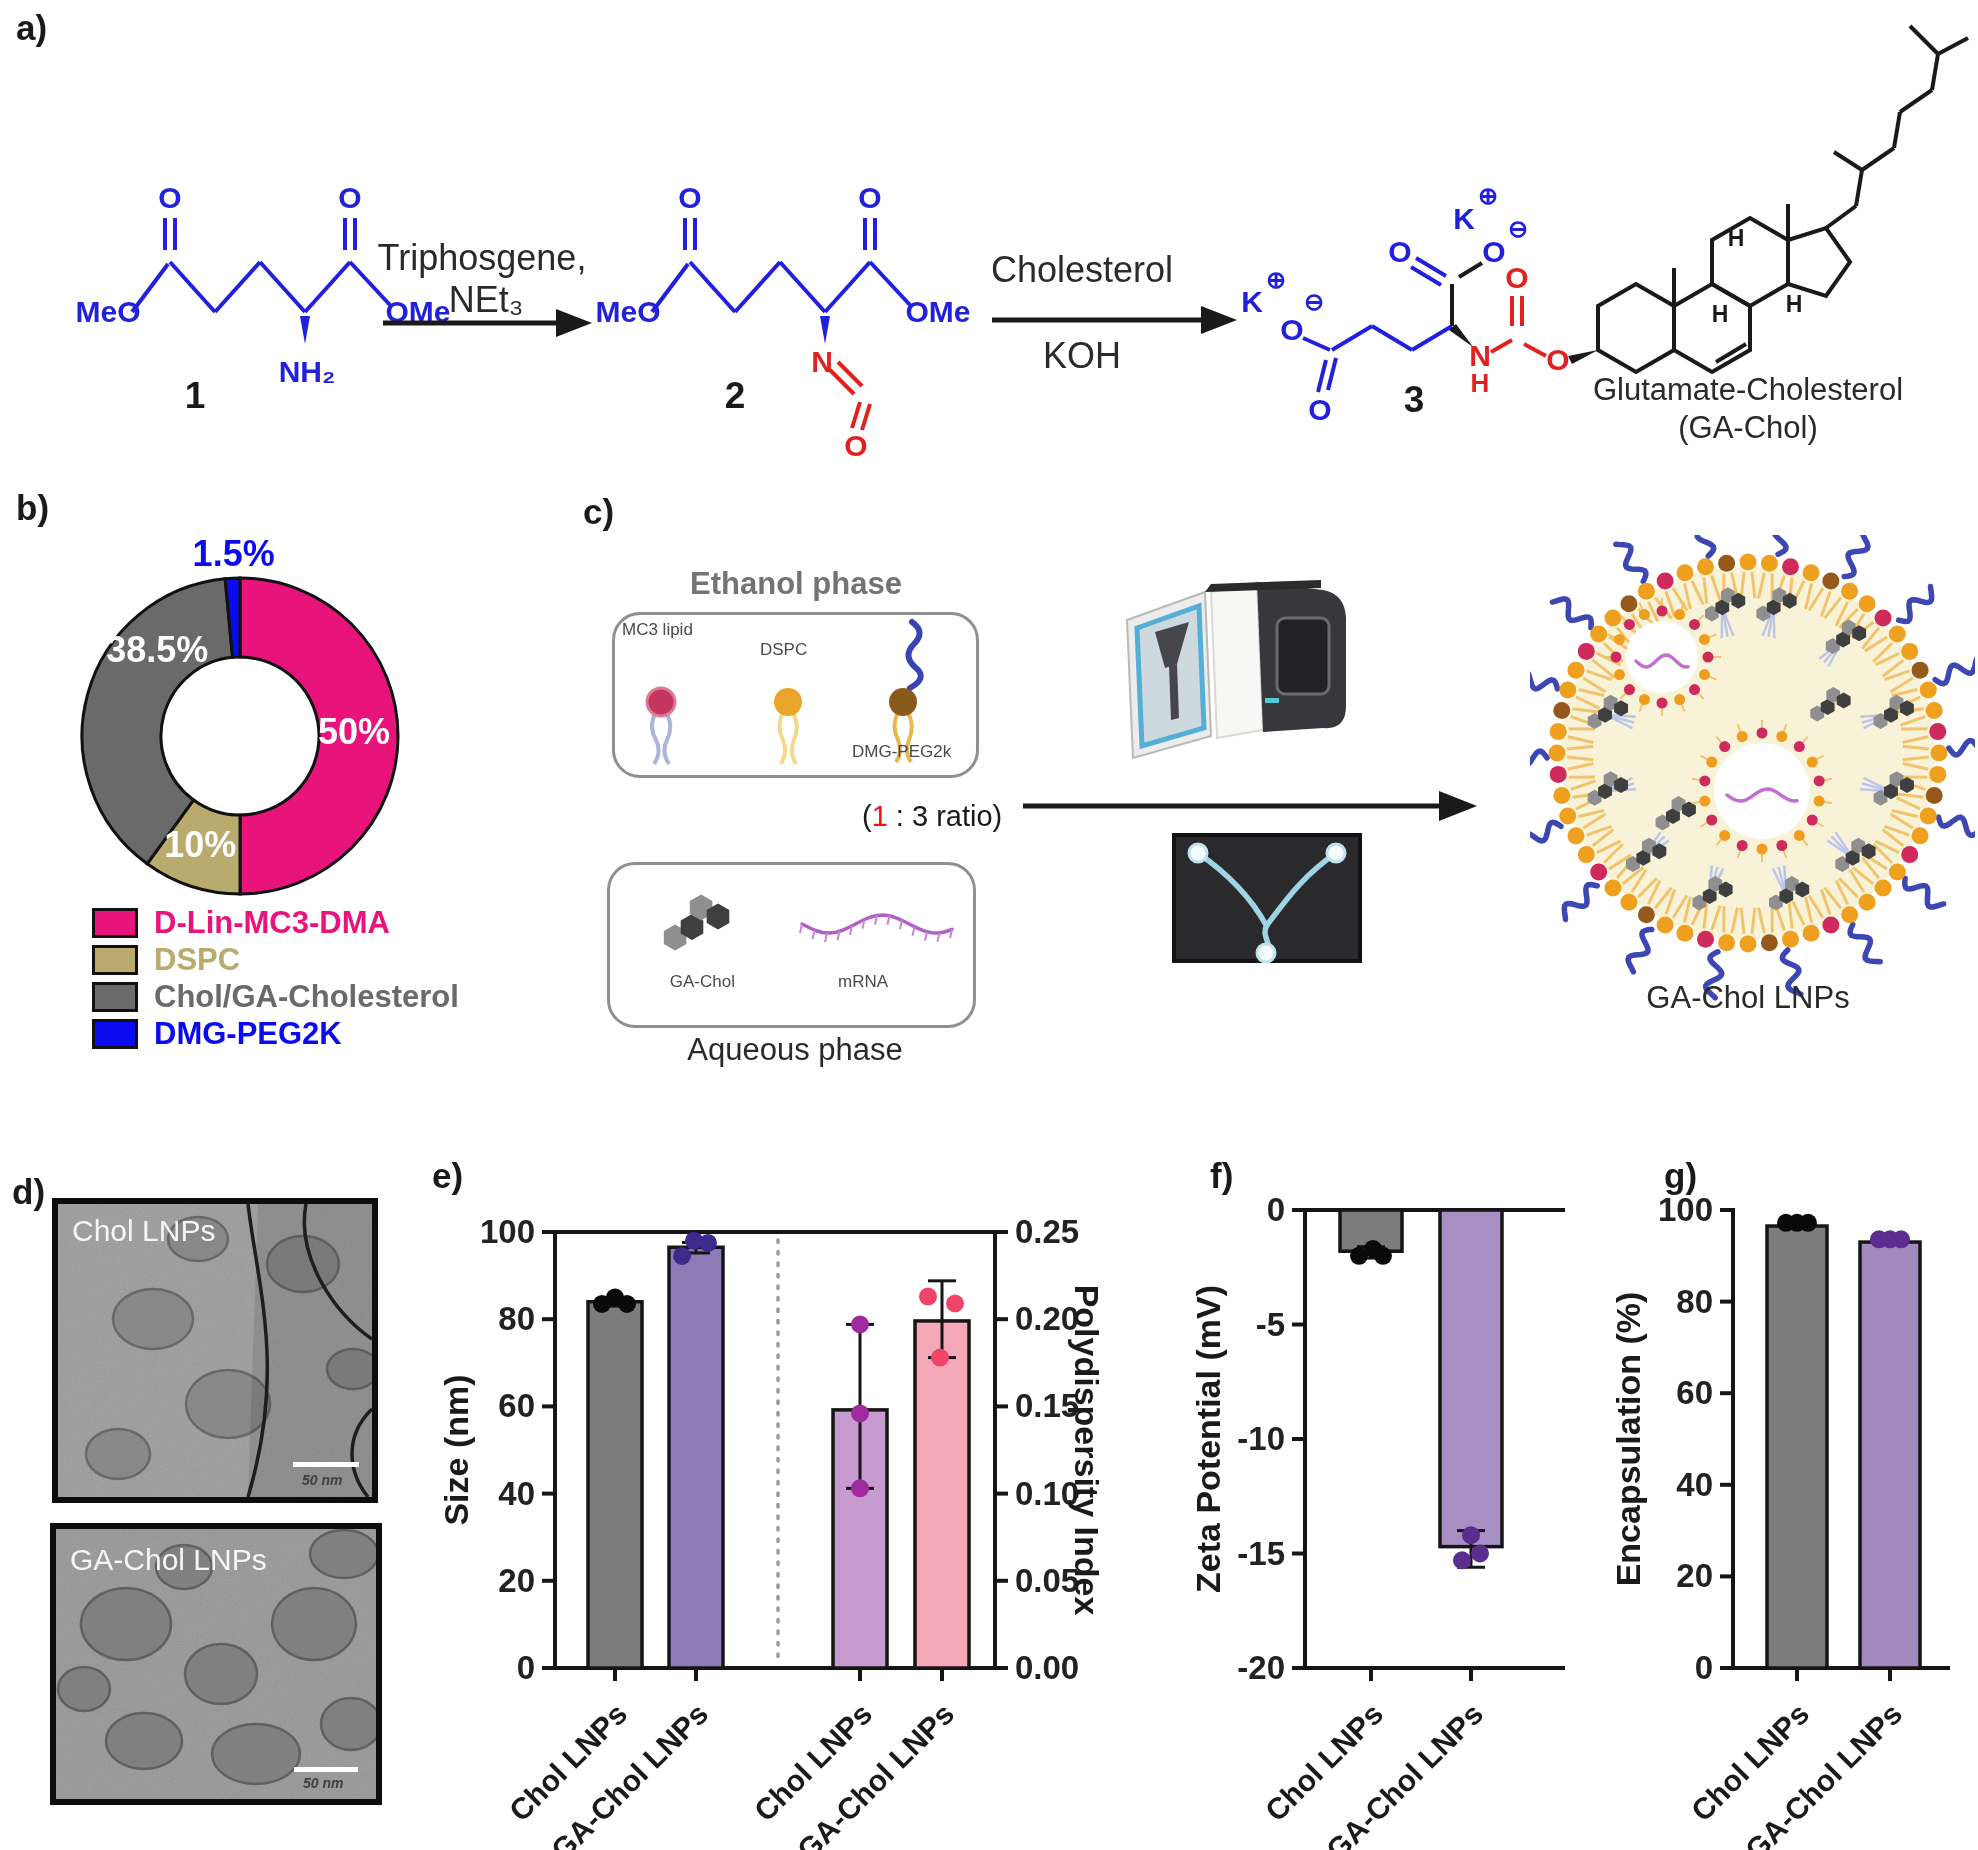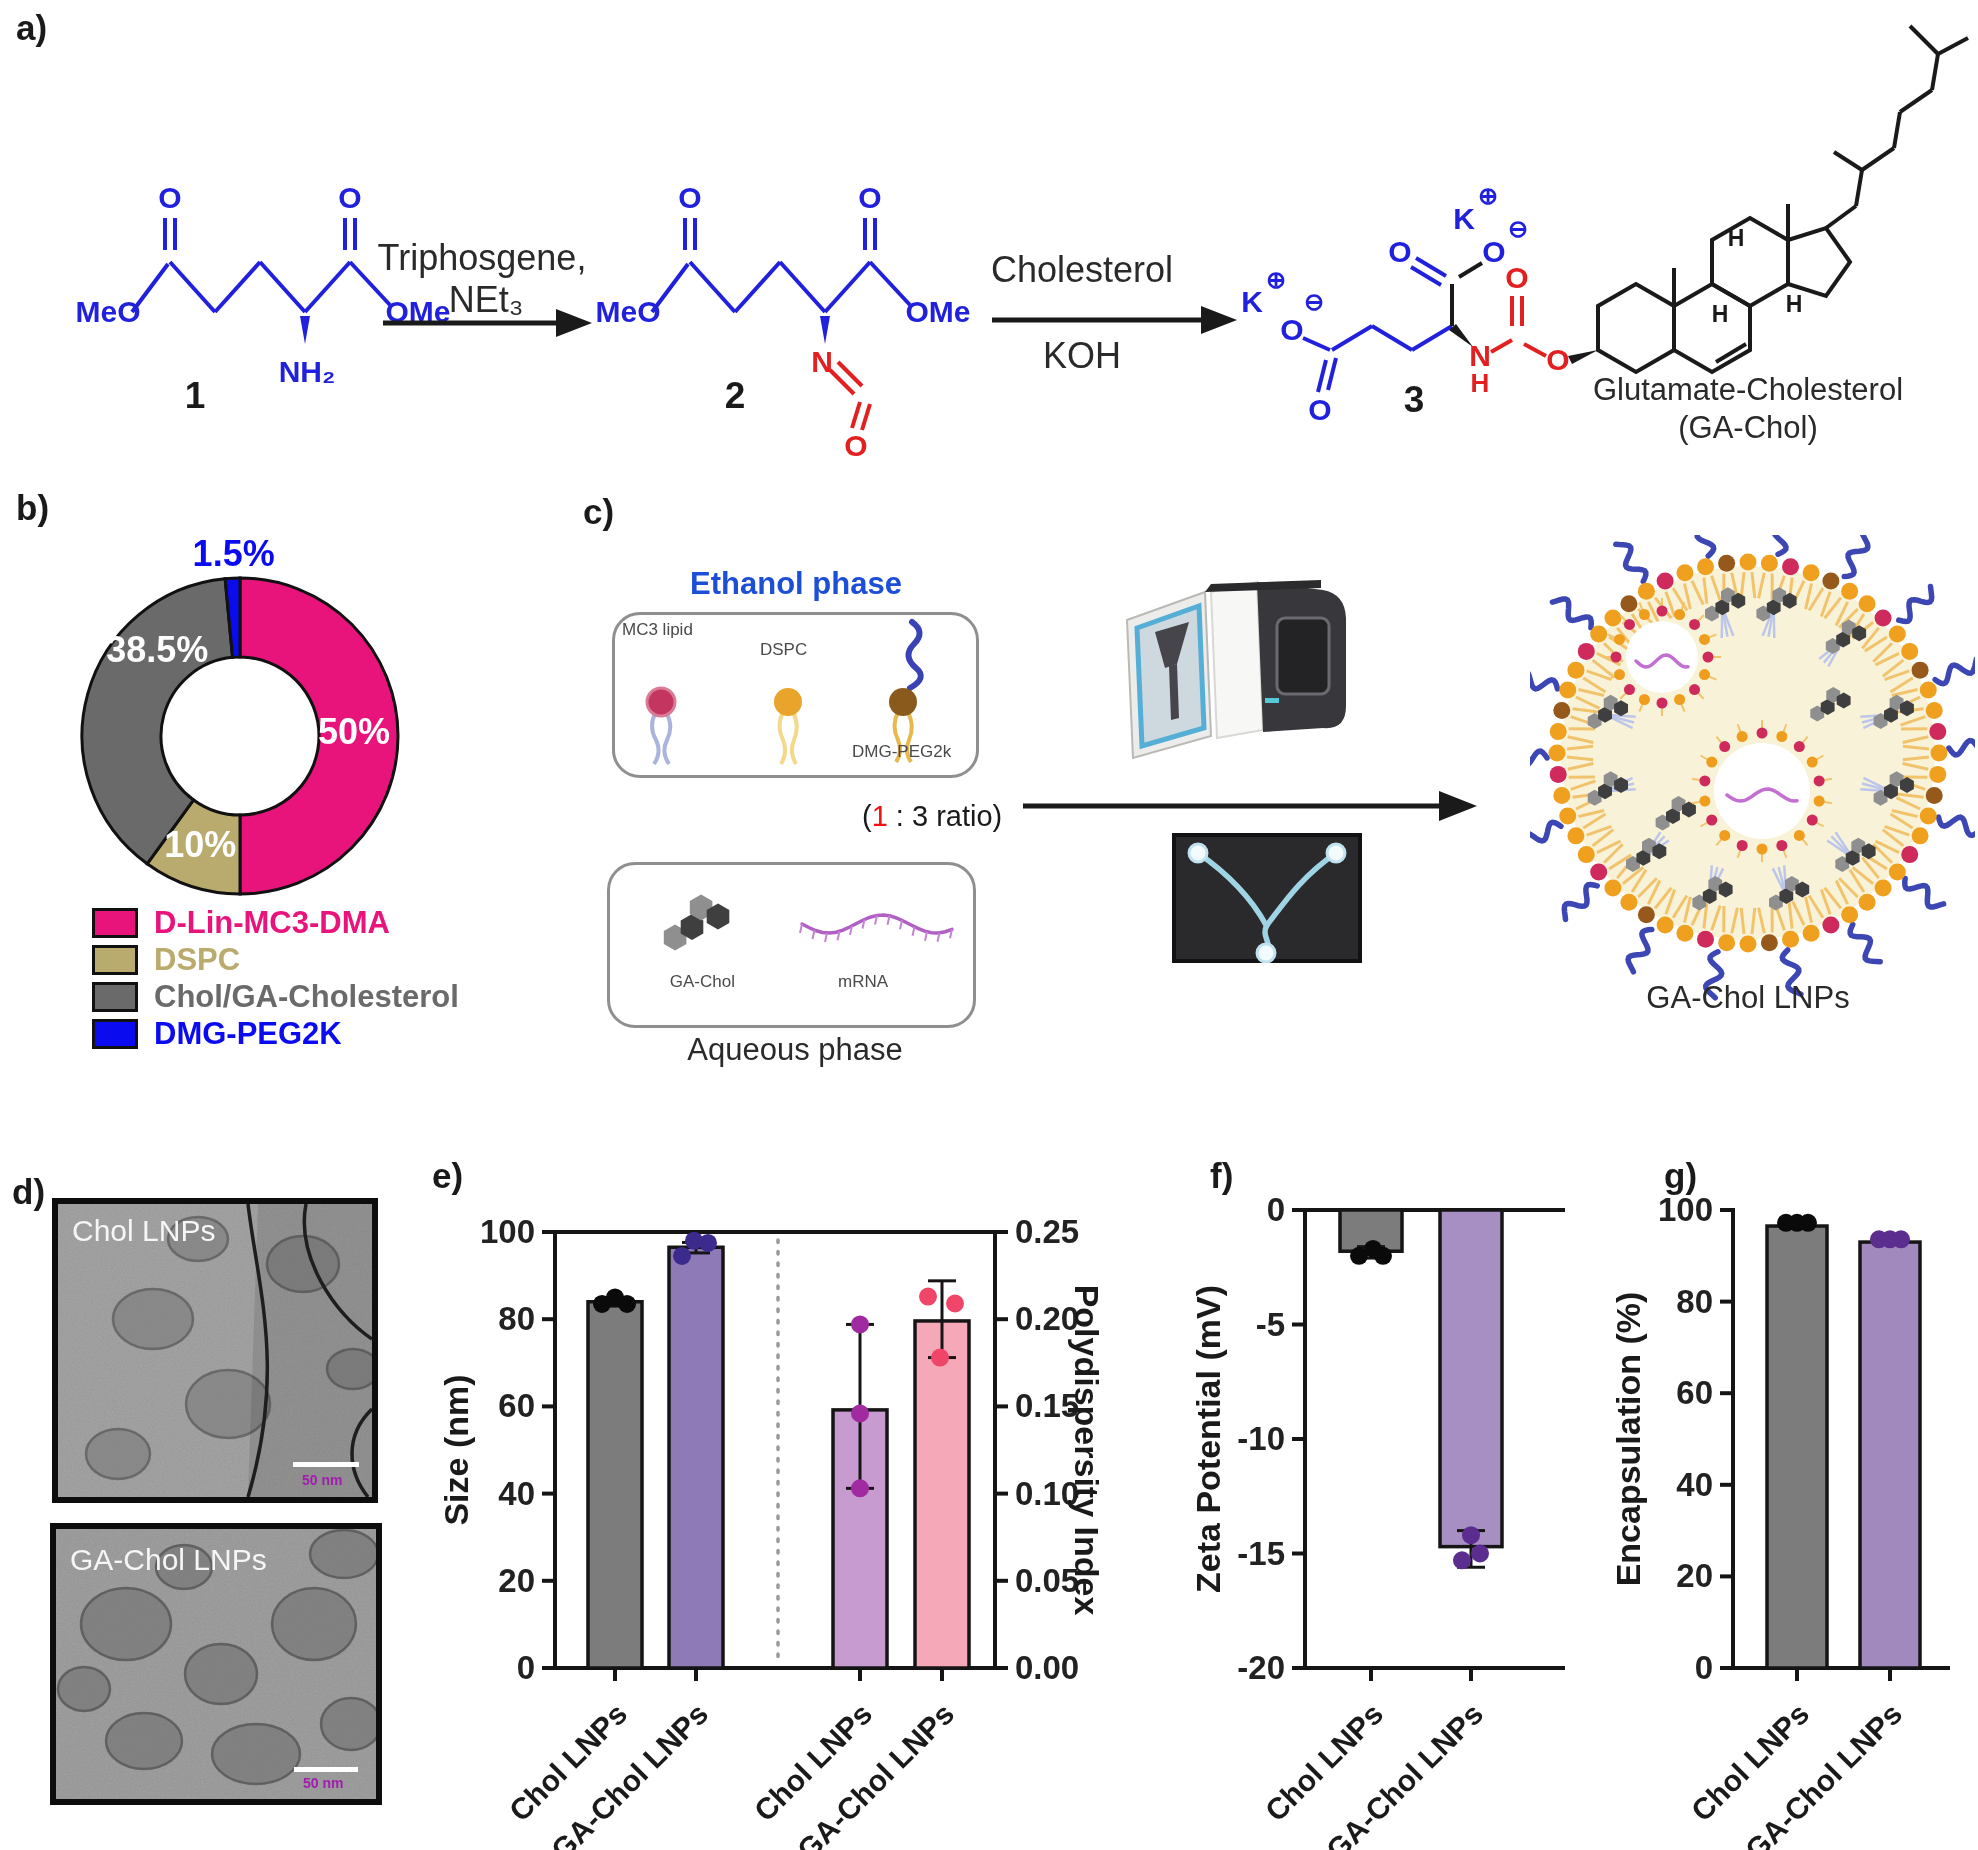--- a/index.html
+++ b/index.html
@@ -9,21 +9,21 @@
   .plabel{position:absolute;font-size:35px;font-weight:600;color:#1a1a1a;}
   svg text{font-family:"Liberation Sans",sans-serif;}
   .boxr{position:absolute;border:3px solid #8f8f8f;border-radius:28px;background:#fff;}
   .smalllab{position:absolute;font-size:17px;color:#4a4a4a;}
   .phaselab{position:absolute;font-size:31px;font-weight:500;color:#2a2a2a;text-align:center;}
   .legend-row{display:flex;align-items:center;height:37px;}
   .legend-swatch{width:40px;height:24px;border:3px solid #111;margin-right:16px;flex:0 0 auto;}
   .legend-text{font-size:31px;font-weight:700;white-space:nowrap;}
   .temfig{position:absolute;border:6px solid #0d0d0d;box-sizing:border-box;}
   .temlabel{position:absolute;left:14px;top:10px;color:#f6f6f6;font-size:30px;font-weight:400;}
-  .temscale{position:absolute;color:#a21caf;font-size:14px;font-weight:700;}
+  .temscale{position:absolute;color:#404040;font-size:14px;font-weight:700;font-style:italic;}
   .ratio{position:absolute;font-size:29px;color:#1a1a1a;font-weight:500;white-space:nowrap;}
 </style>
 </head>
 <body>
 
 <div class="canvas">
 
   <div class="plabel" style="left:16px;top:8px;">a)</div>
   <div class="plabel" style="left:16px;top:488px;">b)</div>
   <div class="plabel" style="left:583px;top:492px;">c)</div>
@@ -175,21 +175,21 @@
       <div class="legend-row">
         <span class="legend-swatch" style="background: rgb(106, 106, 106);"></span>
         <span class="legend-text" style="color: rgb(106, 106, 106);">Chol/GA-Cholesterol</span>
       </div>
       <div class="legend-row">
         <span class="legend-swatch" style="background: rgb(11, 11, 240);"></span>
         <span class="legend-text" style="color: rgb(11, 11, 240);">DMG-PEG2K</span>
       </div>
     </div>
 
-  <div class="phaselab" style="left:660px;top:566px;width:272px;color:#1d4ed8;font-weight:600;">Ethanol phase</div>
+  <div class="phaselab" style="left:660px;top:566px;width:272px;color:#737373;font-weight:600;">Ethanol phase</div>
   <div class="boxr" style="left:612px;top:612px;width:361px;height:160px;"></div>
   <svg class="abs" style="left:612px;top:612px;" width="361" height="160">
     <g>
       <path d="M44,100 q-8,14 0,28 q6,12 -2,24" stroke="#aab4dc" stroke-width="4" fill="none"></path>
       <path d="M54,100 q8,14 1,28 q-6,12 2,24" stroke="#aab4dc" stroke-width="4" fill="none"></path>
       <circle cx="49" cy="90" r="14" fill="#c4355f" stroke="#da7b98" stroke-width="3"></circle>
     </g>
     <g>
       <path d="M171,100 q-7,14 0,28 q5,12 -2,24" stroke="#f2d98b" stroke-width="4" fill="none"></path>
       <path d="M181,100 q7,14 1,28 q-5,12 2,24" stroke="#f2d98b" stroke-width="4" fill="none"></path>

